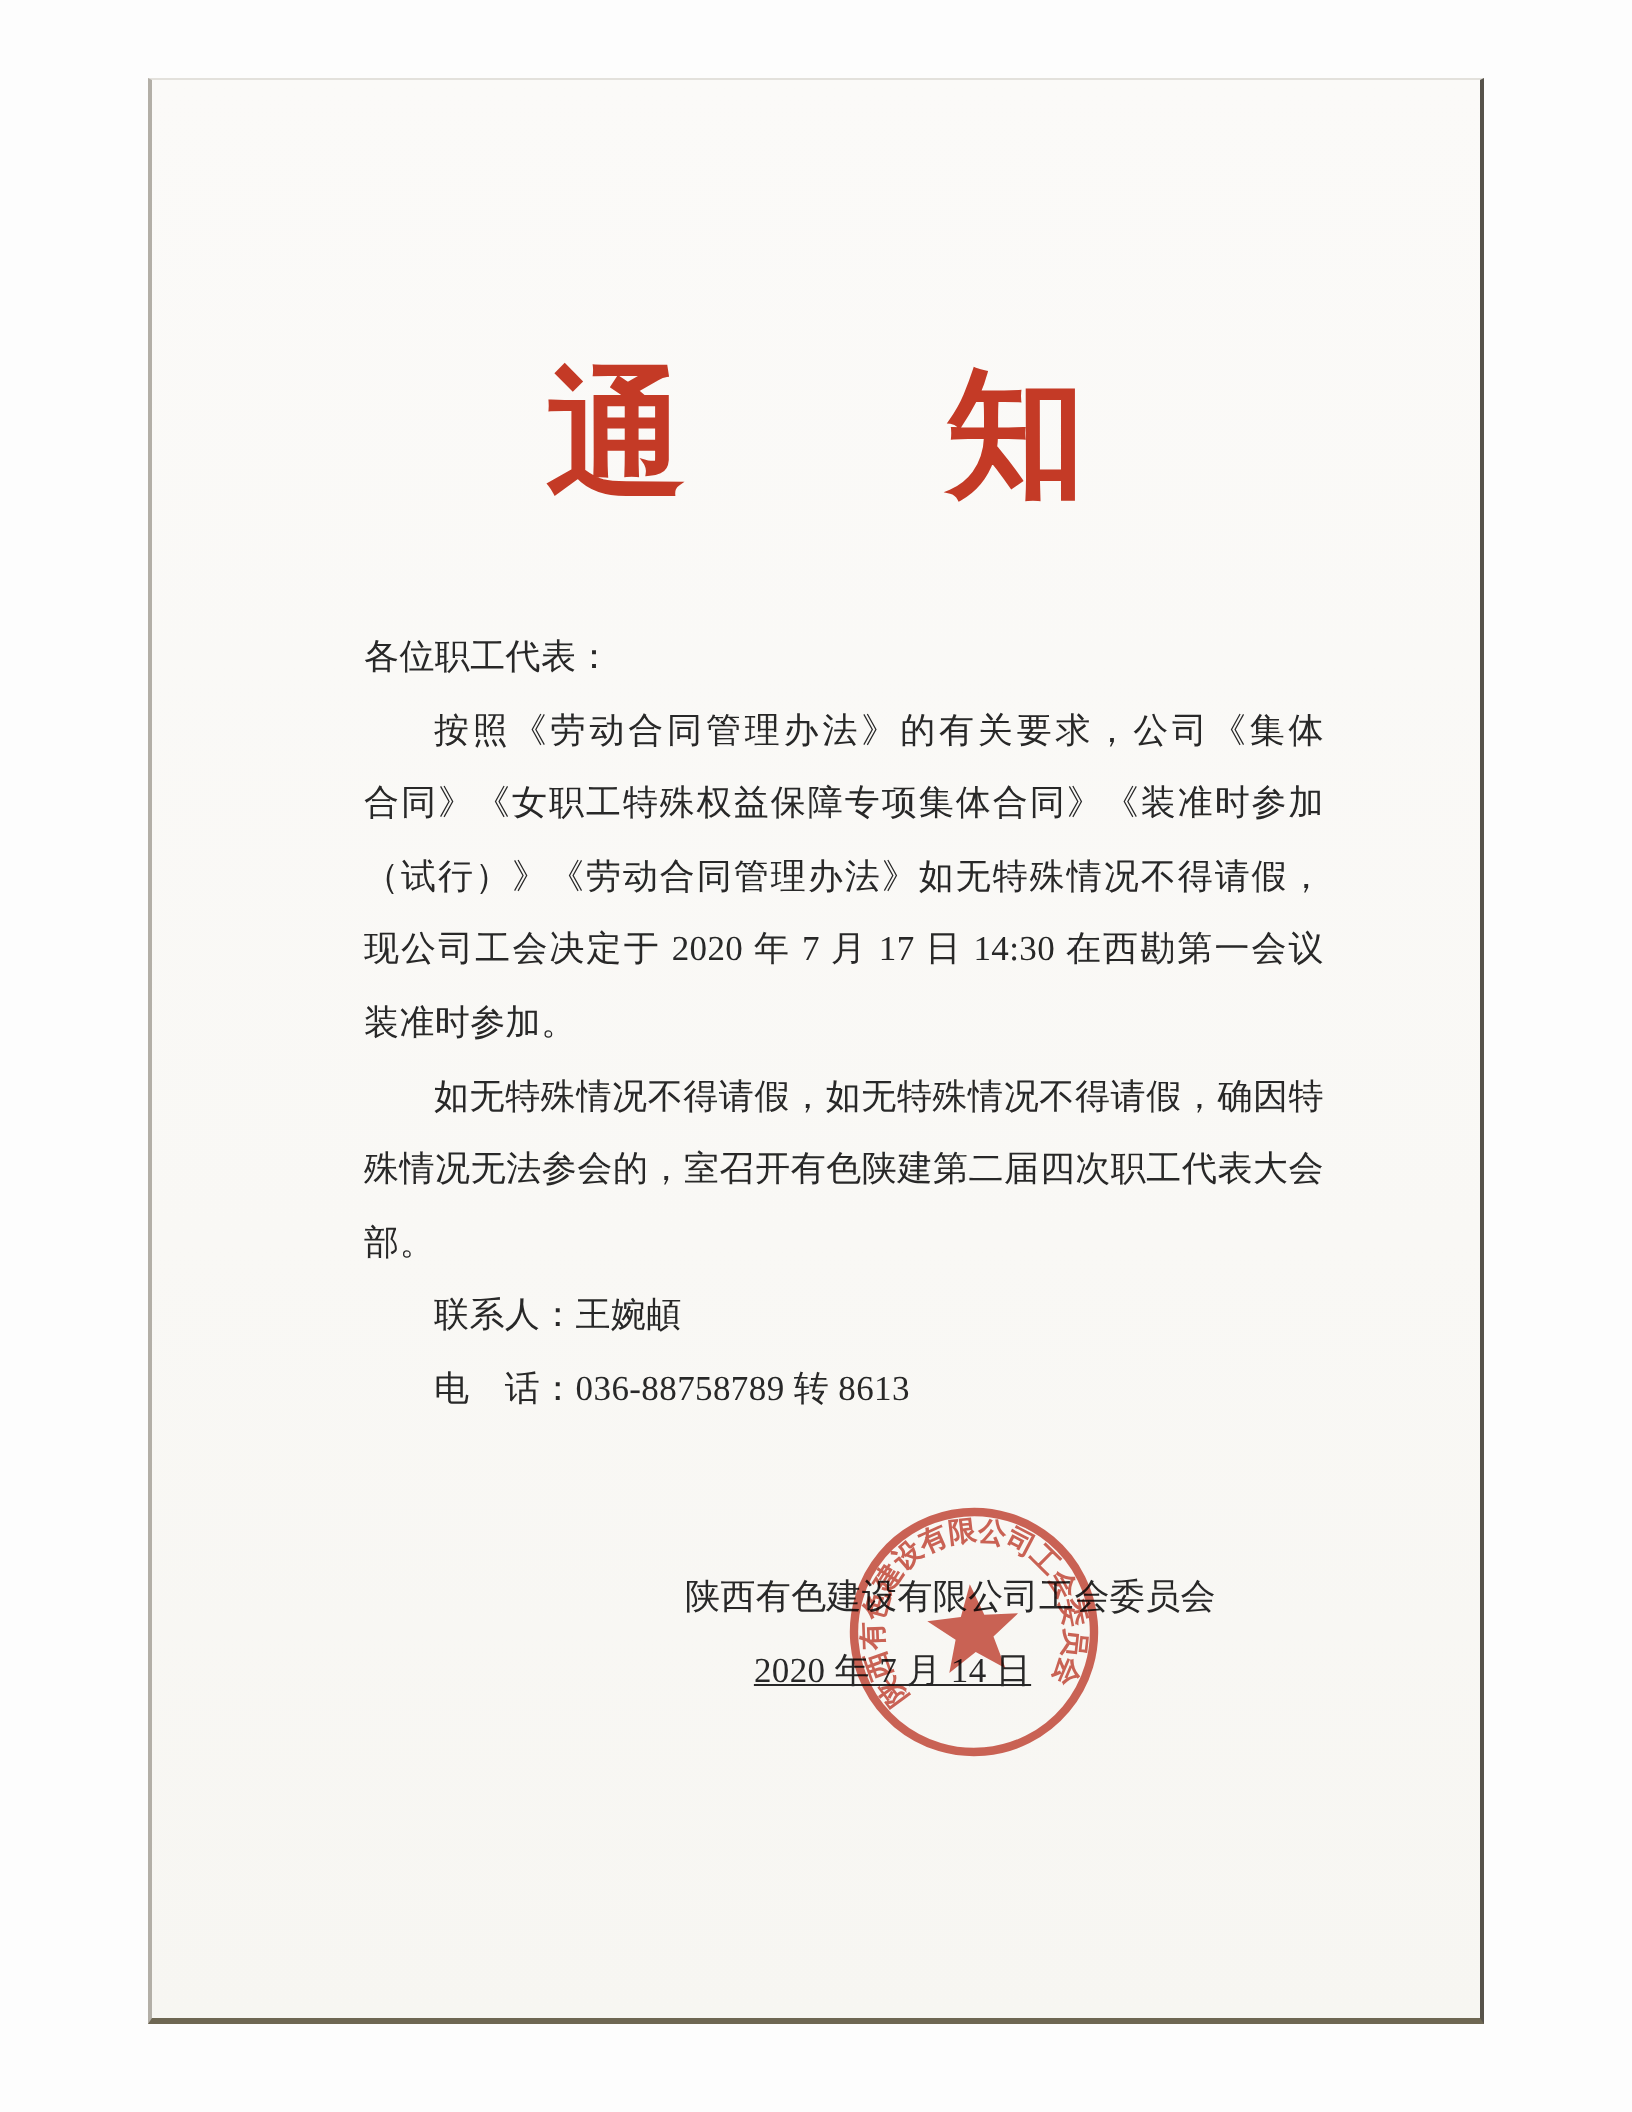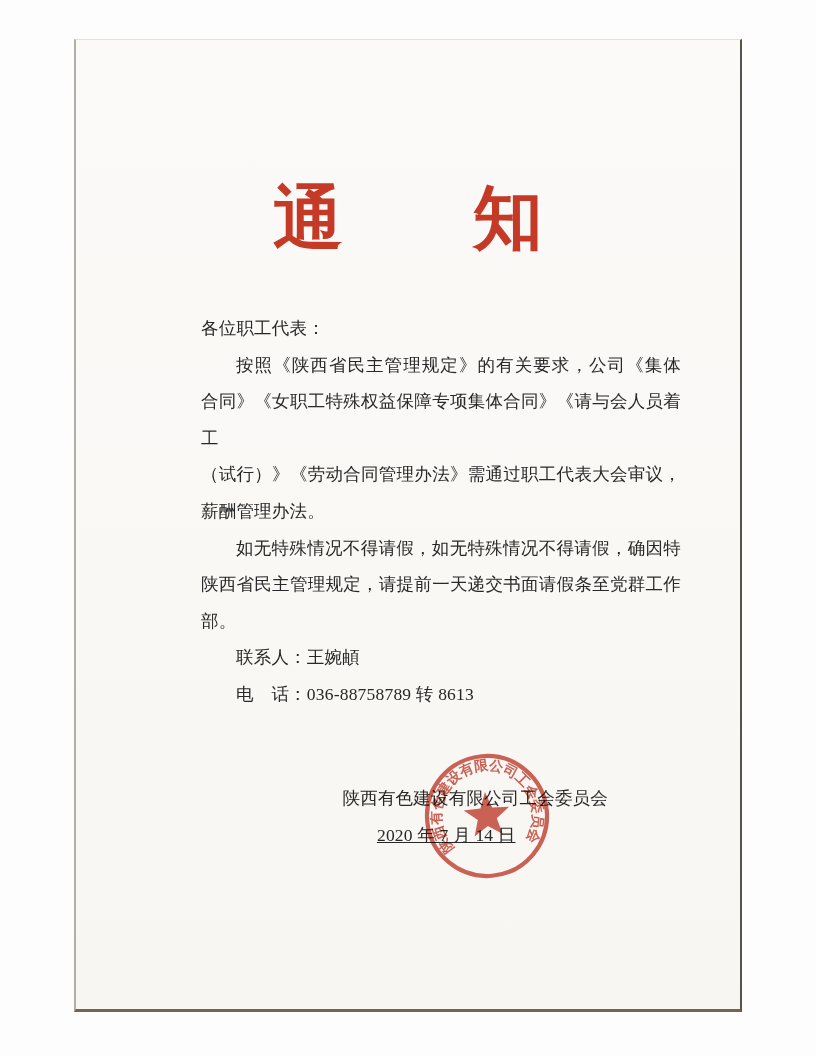--- a/index.html
+++ b/index.html
@@ -45,21 +45,20 @@
   }
   .doc-body {
     position: absolute;
     left: 106px;
     top: 270px;
     width: 480px;
     font-size: 17.5px;
     line-height: 36.6px;
     color: #282828;
     letter-spacing: 0.2px;
-    margin-left: 19px;
   }
   .line { white-space: nowrap; }
   .line.indent { text-indent: 35px; }
   .line.fill {
     white-space: normal;
     text-align: justify;
     text-align-last: justify;
     -moz-text-align-last: justify;
   }
   .sign-block {
@@ -99,26 +98,27 @@
 <div class="scan">
   <div class="paper">
 
     <div class="title">
       <span>通</span>
       <span>知</span>
     </div>
 
     <div class="doc-body">
       <div class="line">各位职工代表：</div>
-      <div class="line indent fill">按照《陕西省民主管理规定》的有关要求，公司《集体</div>
-      <div class="line fill">合同》《女职工特殊权益保障专项集体合同》《请与会人员着工</div>
-      <div class="line fill">（试行）》《劳动合同管理办法》需通过职工代表大会审议，</div>
-      <div class="line">薪酬管理办法。</div>
+      <div class="line indent fill">按照《劳动合同管理办法》的有关要求，公司《集体</div>
+      <div class="line fill">合同》《女职工特殊权益保障专项集体合同》《装准时参加</div>
+      <div class="line fill">（试行）》《劳动合同管理办法》如无特殊情况不得请假，</div>
+      <div class="line fill">现公司工会决定于 2020 年 7 月 17 日 14:30 在西勘第一会议</div>
+      <div class="line">装准时参加。</div>
       <div class="line indent fill">如无特殊情况不得请假，如无特殊情况不得请假，确因特</div>
-      <div class="line fill">陕西省民主管理规定，请提前一天递交书面请假条至党群工作</div>
+      <div class="line fill">殊情况无法参会的，室召开有色陕建第二届四次职工代表大会</div>
       <div class="line">部。</div>
       <div class="line indent">联系人：王婉頔</div>
       <div class="line indent">电　话：036-88758789 转 8613</div>
     </div>
 
     <div class="sign-block">
       <div>陕西有色建设有限公司工会委员会</div>
       <div class="date-line">2020 年 7 月 14 日</div>
     </div>
 

